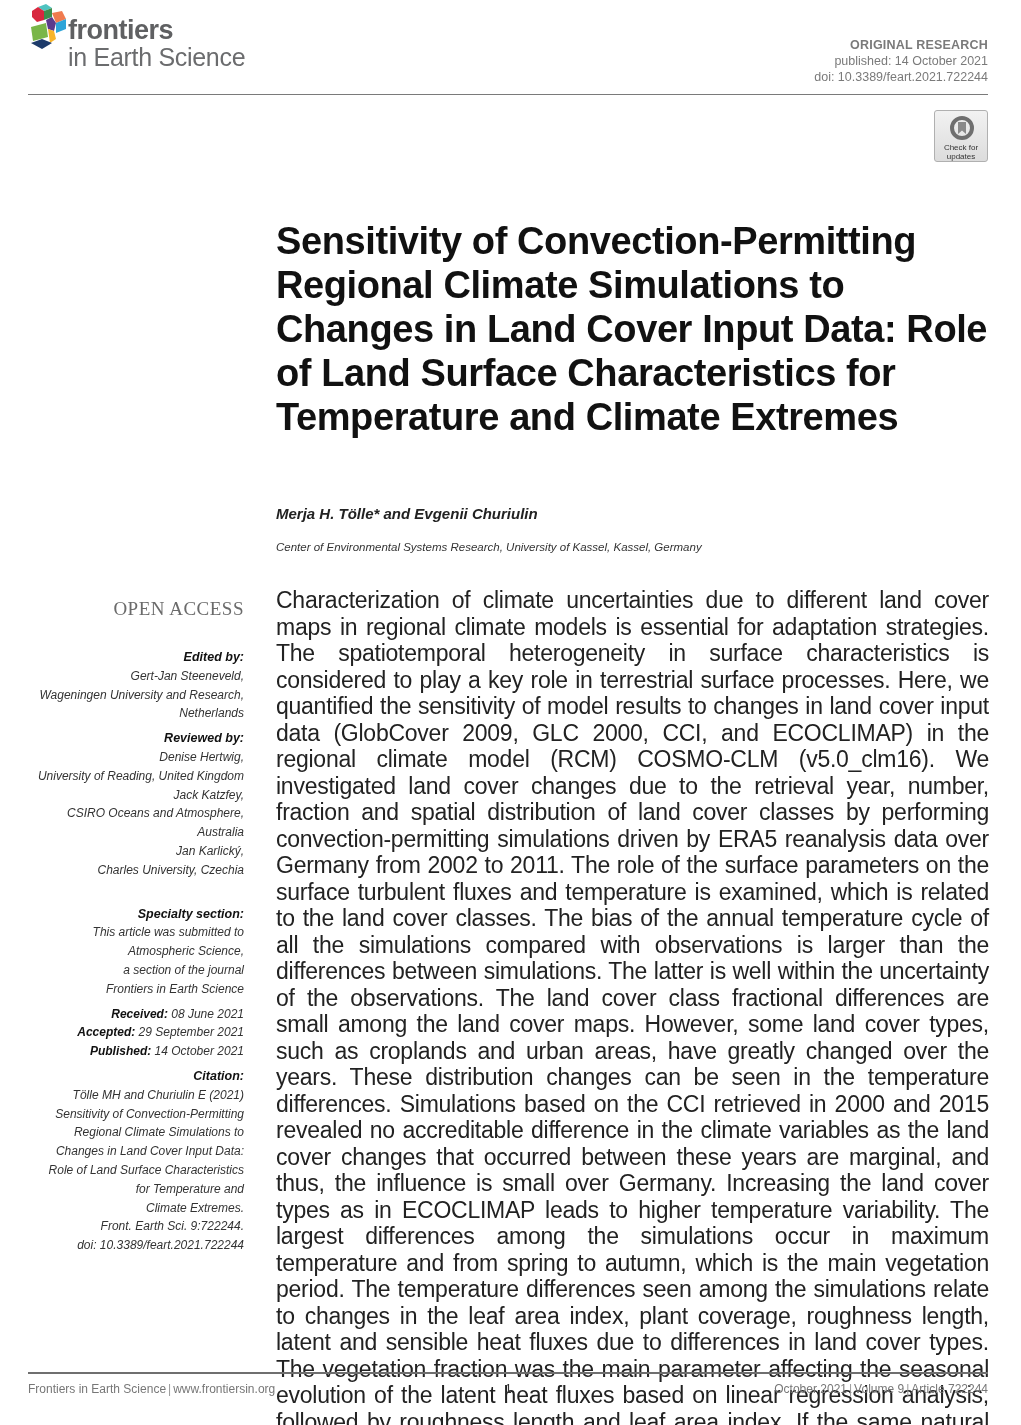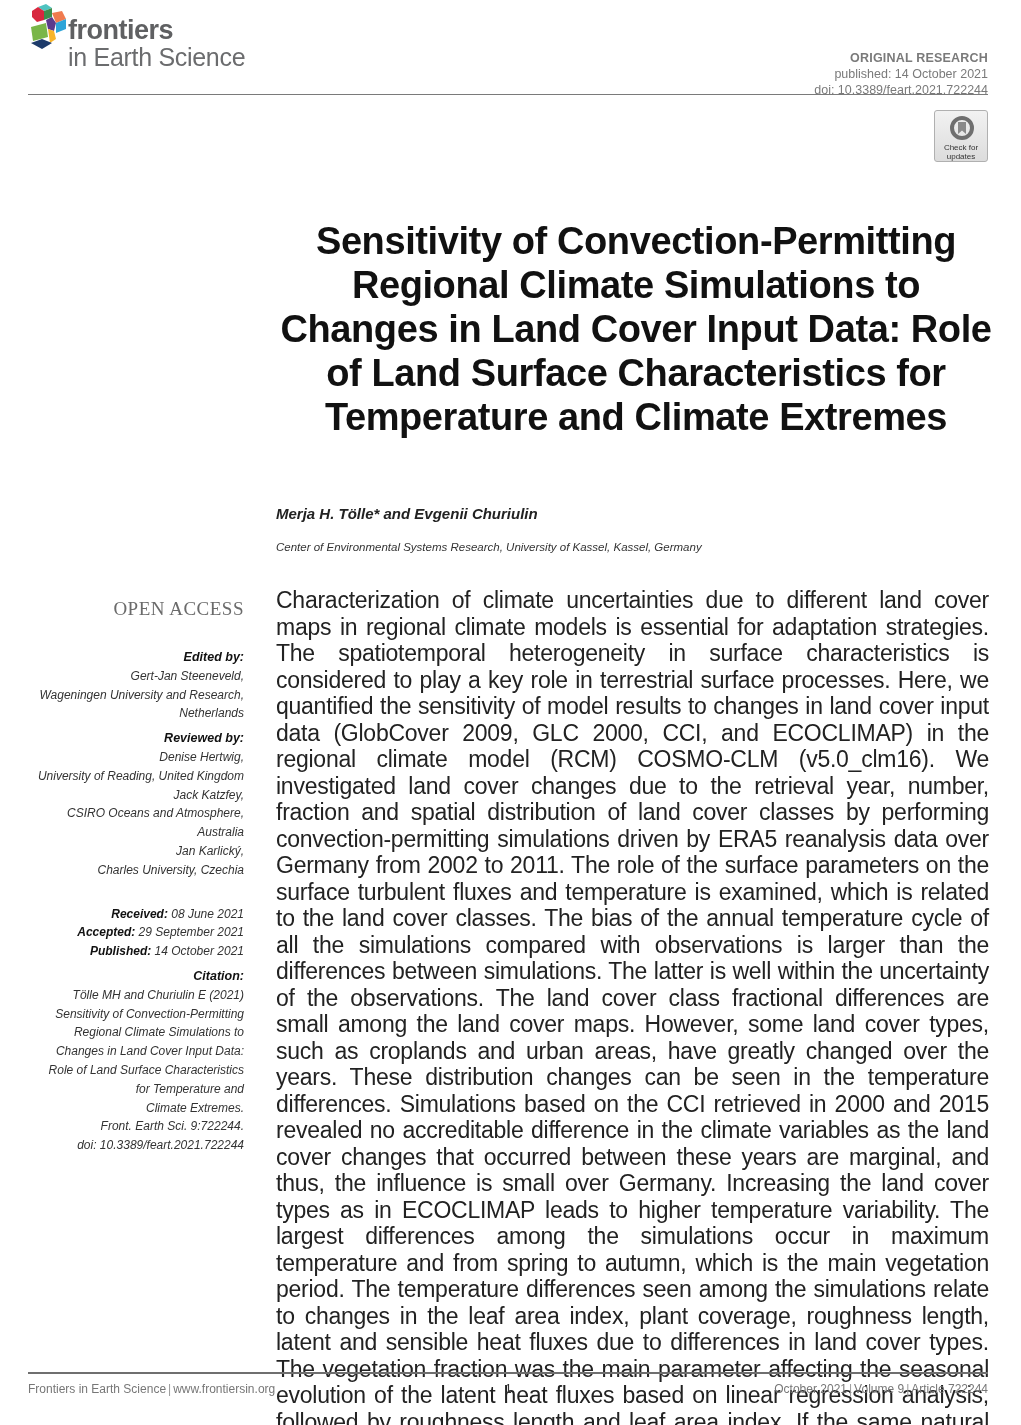--- a/index.html
+++ b/index.html
@@ -7,29 +7,29 @@
     body { position: relative; font-family: "Liberation Sans", sans-serif; color: #222; overflow: hidden; }
 
     
     .logo { position: absolute; left: 28px; top: 3px; width: 250px; height: 70px; }
     .logo-mark { position: absolute; left: 0; top: 0; width: 40px; height: 48px; }
     .logo-text-1 { position: absolute; left: 40px; top: 14px; font-size: 27px; font-weight: bold; color: #5f6062; letter-spacing: -0.5px; line-height: 1; }
     .logo-text-2 { position: absolute; left: 40px; top: 42px; font-size: 25px; color: #6b6c6e; letter-spacing: -0.3px; line-height: 1; }
     .header-rule { position: absolute; left: 28px; top: 94px; width: 960px; height: 1px; background: #7a7a7a; }
 
     .meta { position: absolute; right: 33px; top: 37px; text-align: right; font-size: 12.5px; color: #7a7a7a; line-height: 16px; }
-    .meta .type { font-weight: bold; color: #7a7a7a; letter-spacing: 0.2px; margin-top: 13px; }
+    .meta .type { font-weight: bold; color: #7a7a7a; letter-spacing: 0.2px; }
 
     .check-updates { position: absolute; left: 934px; top: 110px; width: 54px; height: 52px; border: 1px solid #b0b0b0; border-radius: 3px; background: linear-gradient(#f2f2f2, #dcdcdc); text-align: center; padding-left: 9px; }
     .check-updates .ring { position: absolute; left: 15px; top: 5px; width: 24px; height: 24px; border-radius: 50%; border: 4px solid #6f6f6f; }
     .check-updates .bookmark { position: absolute; left: 23px; top: 11px; width: 8px; height: 12px; background: #8a8a8a; clip-path: polygon(0 0, 100% 0, 100% 100%, 50% 70%, 0 100%); }
     .check-updates .label { position: absolute; left: 0; top: 32px; width: 100%; font-size: 8px; line-height: 9px; color: #333; }
 
     
-    .title { position: absolute; left: 276px; top: 219px; width: 720px; font-size: 38px; font-weight: bold; line-height: 44px; color: #111; letter-spacing: -0.4px; text-align: center; }
+    .title { position: absolute; left: 276px; top: 219px; width: 720px; font-size: 38px; font-weight: bold; line-height: 44px; color: #111; letter-spacing: -0.4px; }
     .authors { position: absolute; left: 276px; top: 505px; font-size: 15px; font-weight: bold; font-style: italic; color: #222; }
     .affiliation { position: absolute; left: 276px; top: 541px; font-size: 11.5px; font-style: italic; color: #333; }
 
     
     .sidebar { position: absolute; left: 20px; top: 598px; width: 224px; text-align: right; font-size: 12px; line-height: 18.8px; color: #333; font-style: italic; }
     .open-access { font-family: "Liberation Serif", serif; font-style: normal; font-size: 19px; color: #6b6b6b; letter-spacing: 0.5px; line-height: 22px; margin-bottom: 28px; }
     .sb-heading { font-weight: bold; color: #111; font-size: 12.5px; }
     .sb-block { margin-bottom: 6px; }
     .sb-gap { height: 19px; }
     .sb-inline-label { font-weight: bold; color: #111; }
@@ -102,20 +102,27 @@
     <div>Jack Katzfey,</div>
     <div>CSIRO Oceans and Atmosphere,</div>
     <div>Australia</div>
     <div>Jan Karlický,</div>
     <div>Charles University, Czechia</div>
   </div>
 
 
   <div class="sb-gap"></div>
 
+  <div class="sb-block">
+    <div class="sb-heading">Specialty section:</div>
+    <div>This article was submitted to</div>
+    <div>Atmospheric Science,</div>
+    <div>a section of the journal</div>
+    <div>Frontiers in Earth Science</div>
+  </div>
 
   <div class="sb-block">
     <div><span class="sb-inline-label">Received:</span> <span>08 June 2021</span></div>
     <div><span class="sb-inline-label">Accepted:</span> <span>29 September 2021</span></div>
     <div><span class="sb-inline-label">Published:</span> <span>14 October 2021</span></div>
   </div>
 
   <div class="sb-block">
     <div class="sb-heading">Citation:</div>
     <div>Tölle MH and Churiulin E (2021)</div>

